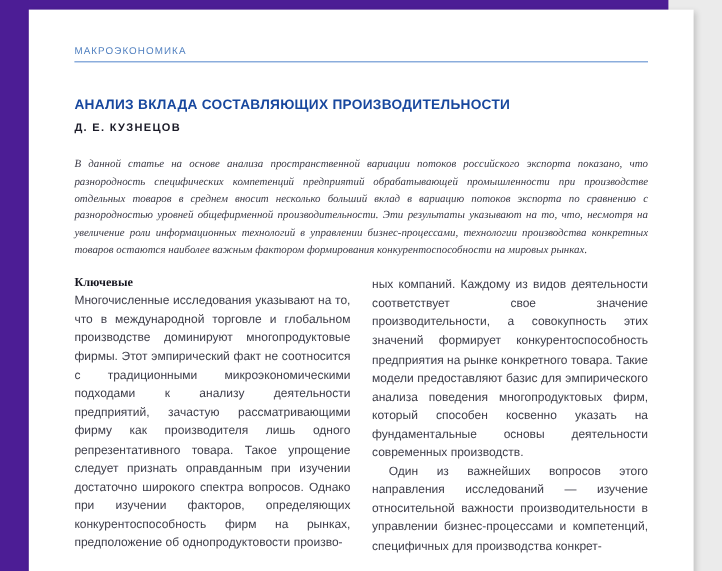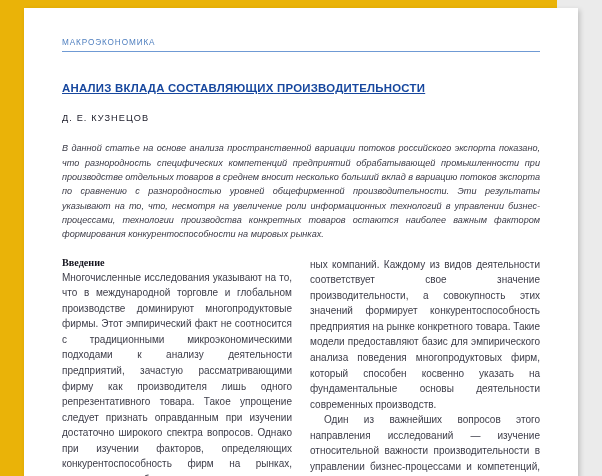--- a/index.html
+++ b/index.html
@@ -10,21 +10,21 @@
     width: 602px;
     height: 476px;
     background: #ebebeb;
     font-family: "Liberation Sans", sans-serif;
     overflow: hidden;
   }
   .viewport {
     position: relative;
     width: 557px;
     height: 476px;
-    background: #eab308;
+    background: #4c1d95;
   }
   .page {
     position: absolute;
     left: 24px;
     top: 8px;
     width: 554px;
     height: 480px;
     background: #ffffff;
     box-shadow: 2px 2px 5px rgba(0,0,0,0.18);
     overflow: hidden;
@@ -45,36 +45,35 @@
     background: #6f9ad4;
     margin-bottom: 28px;
   }
   
   .article-title {
     color: #17479e;
     font-size: 11.4px;
     font-weight: bold;
     line-height: 1.47;
     letter-spacing: 0.25px;
-    margin: 0 0 16px 0;
+    margin: 0 0 4px 0;
     font-family: "Liberation Sans", sans-serif;
-    text-decoration: underline;
   }
   .article-title .tline { display: block; }
   
   .author {
     color: #1b1b28;
     font-size: 9.2px;
-    font-weight: normal;
+    font-weight: bold;
     letter-spacing: 1.1px;
     margin-bottom: 18px;
   }
   
   .abstract {
-    font-family: Liberation Sans, sans-serif;
+    font-family: Liberation Serif, serif;
     font-style: italic;
     font-size: 9.1px;
     line-height: 1.58;
     color: #3a3a46;
     text-align: justify;
     margin-bottom: 15px;
   }
   
   .keywords {
     font-family: "Liberation Serif", serif;
@@ -130,21 +129,21 @@
         <span class="tline">АНАЛИЗ ВКЛАДА СОСТАВЛЯЮЩИХ ПРОИЗВОДИТЕЛЬНОСТИ</span>
       </h1>
 
       <div class="author">Д. Е. КУЗНЕЦОВ</div>
 
       <p class="abstract">В данной статье на основе анализа пространственной вариации потоков российского экспорта показано, что разнородность специфических компетенций предприятий обрабатывающей промышленности при производстве отдельных товаров в среднем вносит несколько больший вклад в вариацию потоков экспорта по сравнению с разнородностью уровней общефирменной производительности. Эти результаты указывают на то, что, несмотря на увеличение роли информационных технологий в управлении бизнес-процессами, технологии производства конкретных товаров остаются наиболее важным фактором формирования конкурентоспособности на мировых рынках.</p>
 
 
       <div class="columns">
         <div class="col">
-          <div class="section-heading">Введение</div>
+          <div class="section-heading">Ключевые</div>
           <p class="body-text">Многочисленные исследования указывают на то, что в международной торговле и глобальном производстве доминируют многопродуктовые фирмы. Этот эмпирический факт не соотносится с традиционными микроэкономическими подходами к анализу деятельности предприятий, зачастую рассматривающими фирму как производителя лишь одного репрезентативного товара. Такое упрощение следует признать оправданным при изучении достаточно широкого спектра вопросов. Однако при изучении факторов, определяющих конкурентоспособность фирм на рынках, предположение об однопродуктовости произво-</p>
         </div>
         <div class="col">
           <p class="body-text">ных компаний. Каждому из видов деятельности соответствует свое значение производительности, а совокупность этих значений формирует конкурентоспособность предприятия на рынке конкретного товара. Такие модели предоставляют базис для эмпирического анализа поведения многопродуктовых фирм, который способен косвенно указать на фундаментальные основы деятельности современных производств.</p>
           <p class="body-text">Один из важнейших вопросов этого направления исследований — изучение относительной важности производительности в управлении бизнес-процессами и компетенций, специфичных для производства конкрет-</p>
         </div>
       </div>
 
     </div>
   </div>

